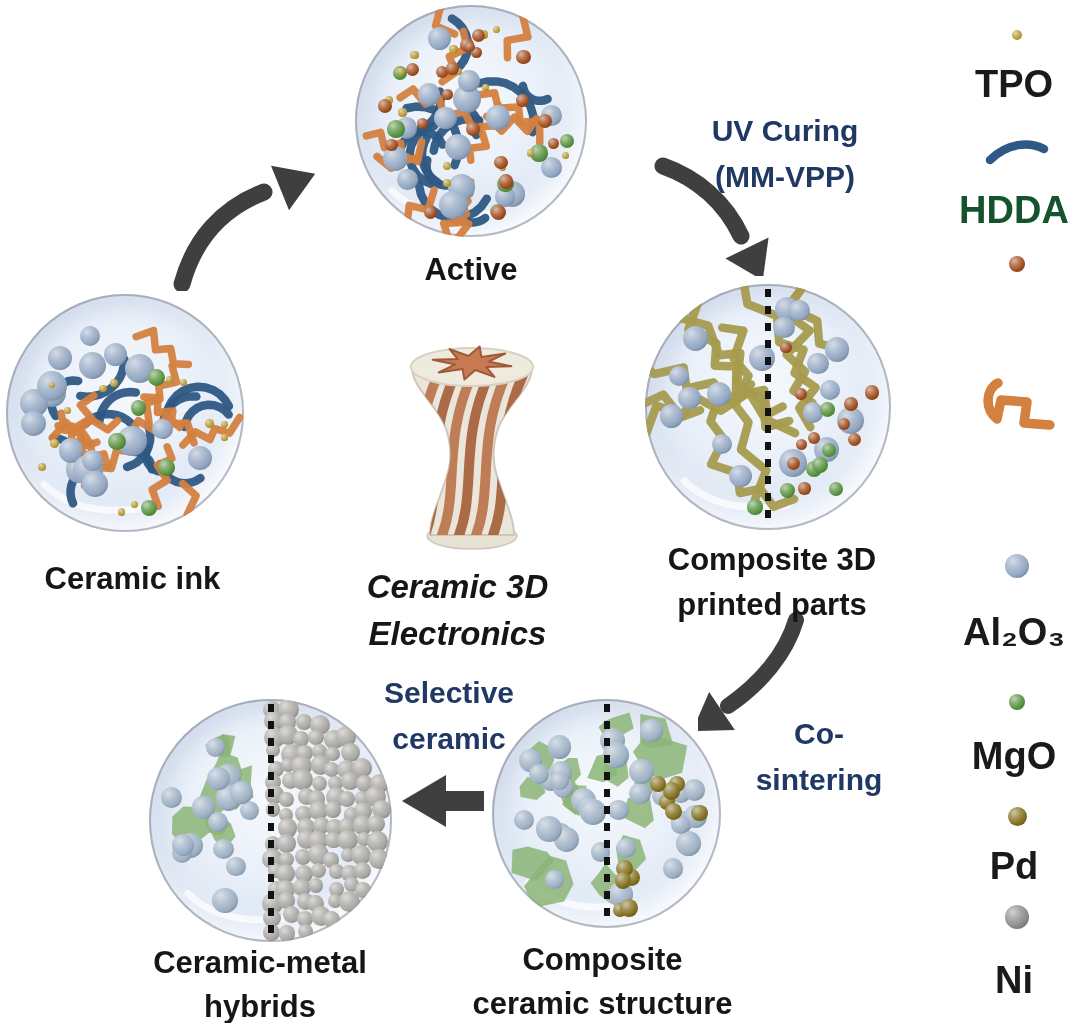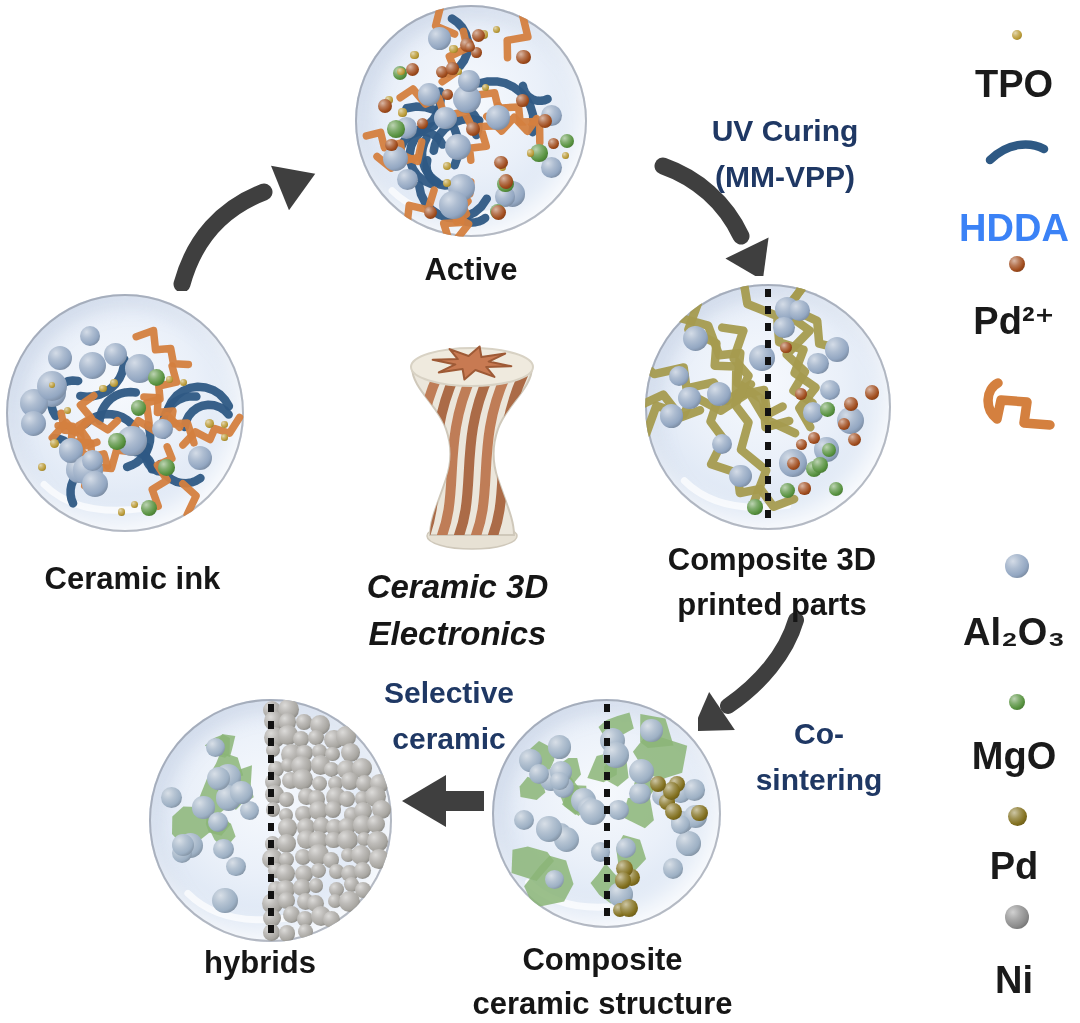--- a/index.html
+++ b/index.html
@@ -462,20 +462,21 @@
   </div>
   <div class="node-label italic" style="left:330px;top:563px;width:255px">
     <div>Ceramic 3D</div>
     <div>Electronics</div>
   </div>
   <div class="node-label" style="left:435px;top:938px;width:335px;line-height:44px">
     <div>Composite</div>
     <div>ceramic structure</div>
   </div>
   <div class="node-label" style="left:100px;top:941px;width:320px;line-height:44px">
+    <div>Ceramic-metal</div>
     <div>hybrids</div>
   </div>
 
   <svg class="arrow" style="left:160px;top:156px" width="165" height="135" viewBox="0 0 165 135">
     <path d="M22,128 C34,84 62,52 104,36" stroke-width="17"></path>
     <polygon points="0,-24 38,0 0,24" transform="translate(120,32) rotate(-22)"></polygon>
   </svg>
   <svg class="arrow" style="left:653px;top:156px" width="130" height="120" viewBox="0 0 130 120">
     <path d="M10,10 C44,22 72,46 88,80" stroke-width="17"></path>
     <polygon points="0,-24 36,0 0,24" transform="translate(94,92) rotate(64)"></polygon>
@@ -508,23 +509,22 @@
     <ellipse cx="84" cy="34" rx="61" ry="19" fill="#efeade" stroke="#d8d2c4" stroke-width="2"></ellipse>
     <polygon id="star-poly" fill="#c87a52" stroke="#9e5a36" stroke-width="2" stroke-linejoin="round" points="123.3,33.2 98.2,33.9 106.4,43.9 87.4,37.0 76.4,46.5 74.6,36.0 50.8,39.4 67.3,31.4 44.7,26.8 69.8,26.1 61.6,16.1 80.6,23.0 91.6,13.5 93.4,24.0 117.2,20.6 100.7,28.6"></polygon>
   </svg>
 
   <div class="legend" id="legend">
       <div class="sphere" style="left: 64px; top: 30px; width: 10px; height: 10px; background: radial-gradient(circle at 33% 30%, rgb(227, 215, 174) 0%, rgb(203, 179, 104) 32%, rgb(185, 154, 53) 62%, rgb(115, 95, 33) 100%);"></div>
       <div class="legend-label" style="top: 64px; color: rgb(26, 26, 26);">TPO</div>
       <svg width="64" height="30" style="left: 37px; top: 136px;">
         <path d="M5,24 C22,7 44,5 59,13" stroke="#2e5984" stroke-width="8.5" fill="none" stroke-linecap="round" stroke-linejoin="round"></path>
       </svg>
-      <div class="legend-label" style="top: 208px; color: #3b82f6;">HDDA</div>
+      <div class="legend-label" style="top: 190px; color: #14532d;">HDDA</div>
       <div class="sphere" style="left: 61px; top: 256px; width: 16px; height: 16px; background: radial-gradient(circle at 33% 30%, rgb(217, 183, 165) 0%, rgb(184, 121, 86) 32%, rgb(160, 76, 29) 62%, rgb(99, 47, 18) 100%);"></div>
-      <div class="legend-label" style="top: 301px; color: rgb(26, 26, 26);">Pd²⁺</div>
       <svg width="76" height="64" style="left: 32px; top: 369px;">
         <path d="M18,14 C6,20 4,40 17,50 L21,31 L47,33 L44,54 L70,56" stroke="#d4803f" stroke-width="9.5" fill="none" stroke-linecap="round" stroke-linejoin="round"></path>
       </svg>
       <div class="sphere" style="left: 57px; top: 554px; width: 24px; height: 24px; background: radial-gradient(circle at 33% 30%, rgb(212, 220, 231) 0%, rgb(174, 189, 209) 32%, rgb(147, 167, 194) 62%, rgb(91, 104, 120) 100%);"></div>
       <div class="legend-label" style="top: 612px; color: rgb(26, 26, 26);">Al₂O₃</div>
       <div class="sphere" style="left: 61px; top: 694px; width: 16px; height: 16px; background: radial-gradient(circle at 33% 30%, rgb(188, 211, 178) 0%, rgb(129, 173, 111) 32%, rgb(87, 146, 63) 62%, rgb(54, 91, 39) 100%);"></div>
       <div class="legend-label" style="top: 736px; color: rgb(26, 26, 26);">MgO</div>
       <div class="sphere" style="left: 59.5px; top: 806.5px; width: 19px; height: 19px; background: radial-gradient(circle at 33% 30%, rgb(205, 198, 165) 0%, rgb(161, 148, 87) 32%, rgb(130, 112, 31) 62%, rgb(81, 69, 19) 100%);"></div>
       <div class="legend-label" style="top: 846px; color: rgb(26, 26, 26);">Pd</div>
       <div class="sphere" style="left: 57px; top: 905px; width: 24px; height: 24px; background: radial-gradient(circle at 33% 30%, rgb(209, 209, 209) 0%, rgb(169, 169, 169) 32%, rgb(140, 140, 140) 62%, rgb(87, 87, 87) 100%);"></div>

